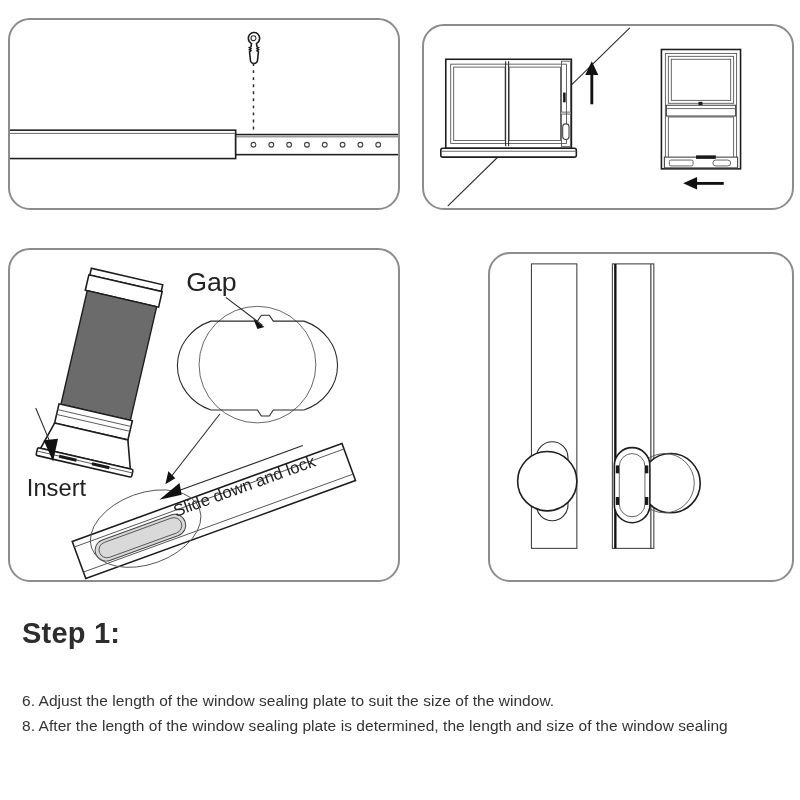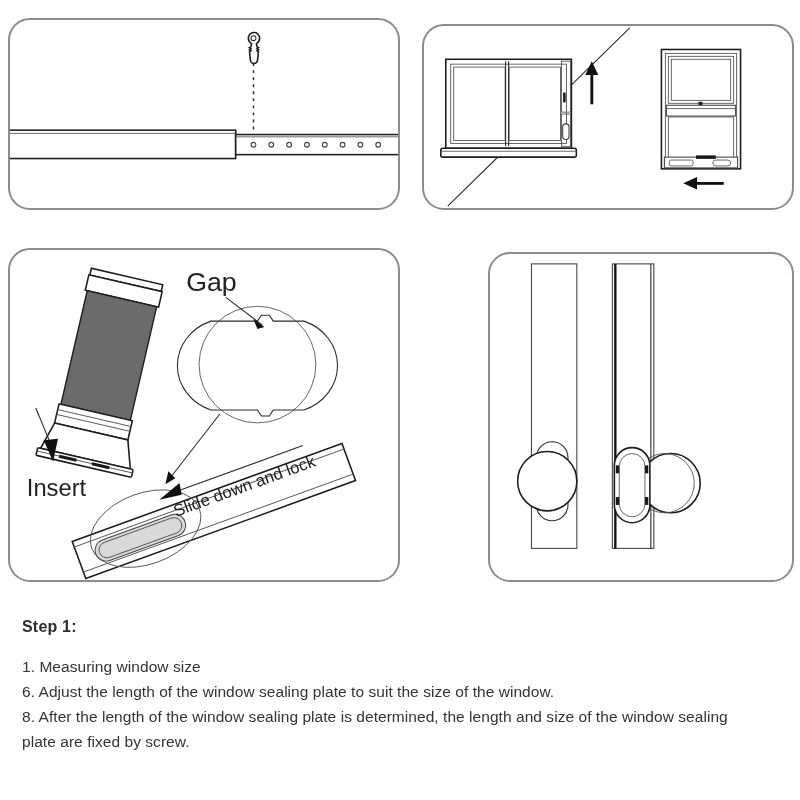--- a/index.html
+++ b/index.html
@@ -41,25 +41,25 @@
   .panel svg { display: block; width: 100%; height: 100%; }
 
   
   #steps {
     position: absolute;
     left: 22px;
     top: 618px;
     width: 760px;
   }
   #step-title {
-    font-size: 16px;
+    font-size: 29px;
     font-weight: 600;
     letter-spacing: 0.2px;
     color: #2d2d2d;
-    margin: 0 0 18px 0;
+    margin: 0 0 38px 0;
     line-height: 1.1;
   }
   .step-line {
     font-size: 15.5px;
     line-height: 1.62;
     color: #333333;
     margin: 0;
     letter-spacing: 0.05px;
   }
   .ln-thin   { fill: none; stroke: #2b2b2b; stroke-width: 1.1; }
@@ -279,19 +279,17 @@
         <rect x="127.5" y="214" width="3.4" height="8" class="fill-dark"></rect>
         <rect x="157" y="214" width="3.4" height="8" class="fill-dark"></rect>
         <rect x="127.5" y="246" width="3.4" height="8" class="fill-dark"></rect>
         <rect x="157" y="246" width="3.4" height="8" class="fill-dark"></rect>
       </g>
     </svg>
   </div>
 
   <div id="steps">
     <h1 id="step-title">Step 1:</h1>
-    <p class="step-line">1. Measuring window size</p>
     <p class="step-line">6. Adjust the length of the window sealing plate to suit the size of the window.</p>
     <p class="step-line">8. After the length of the window sealing plate is determined, the length and size of the window sealing</p>
-    <p class="step-line">plate are fixed by screw.</p>
   </div>
 
 </div>
 
 </body></html>

